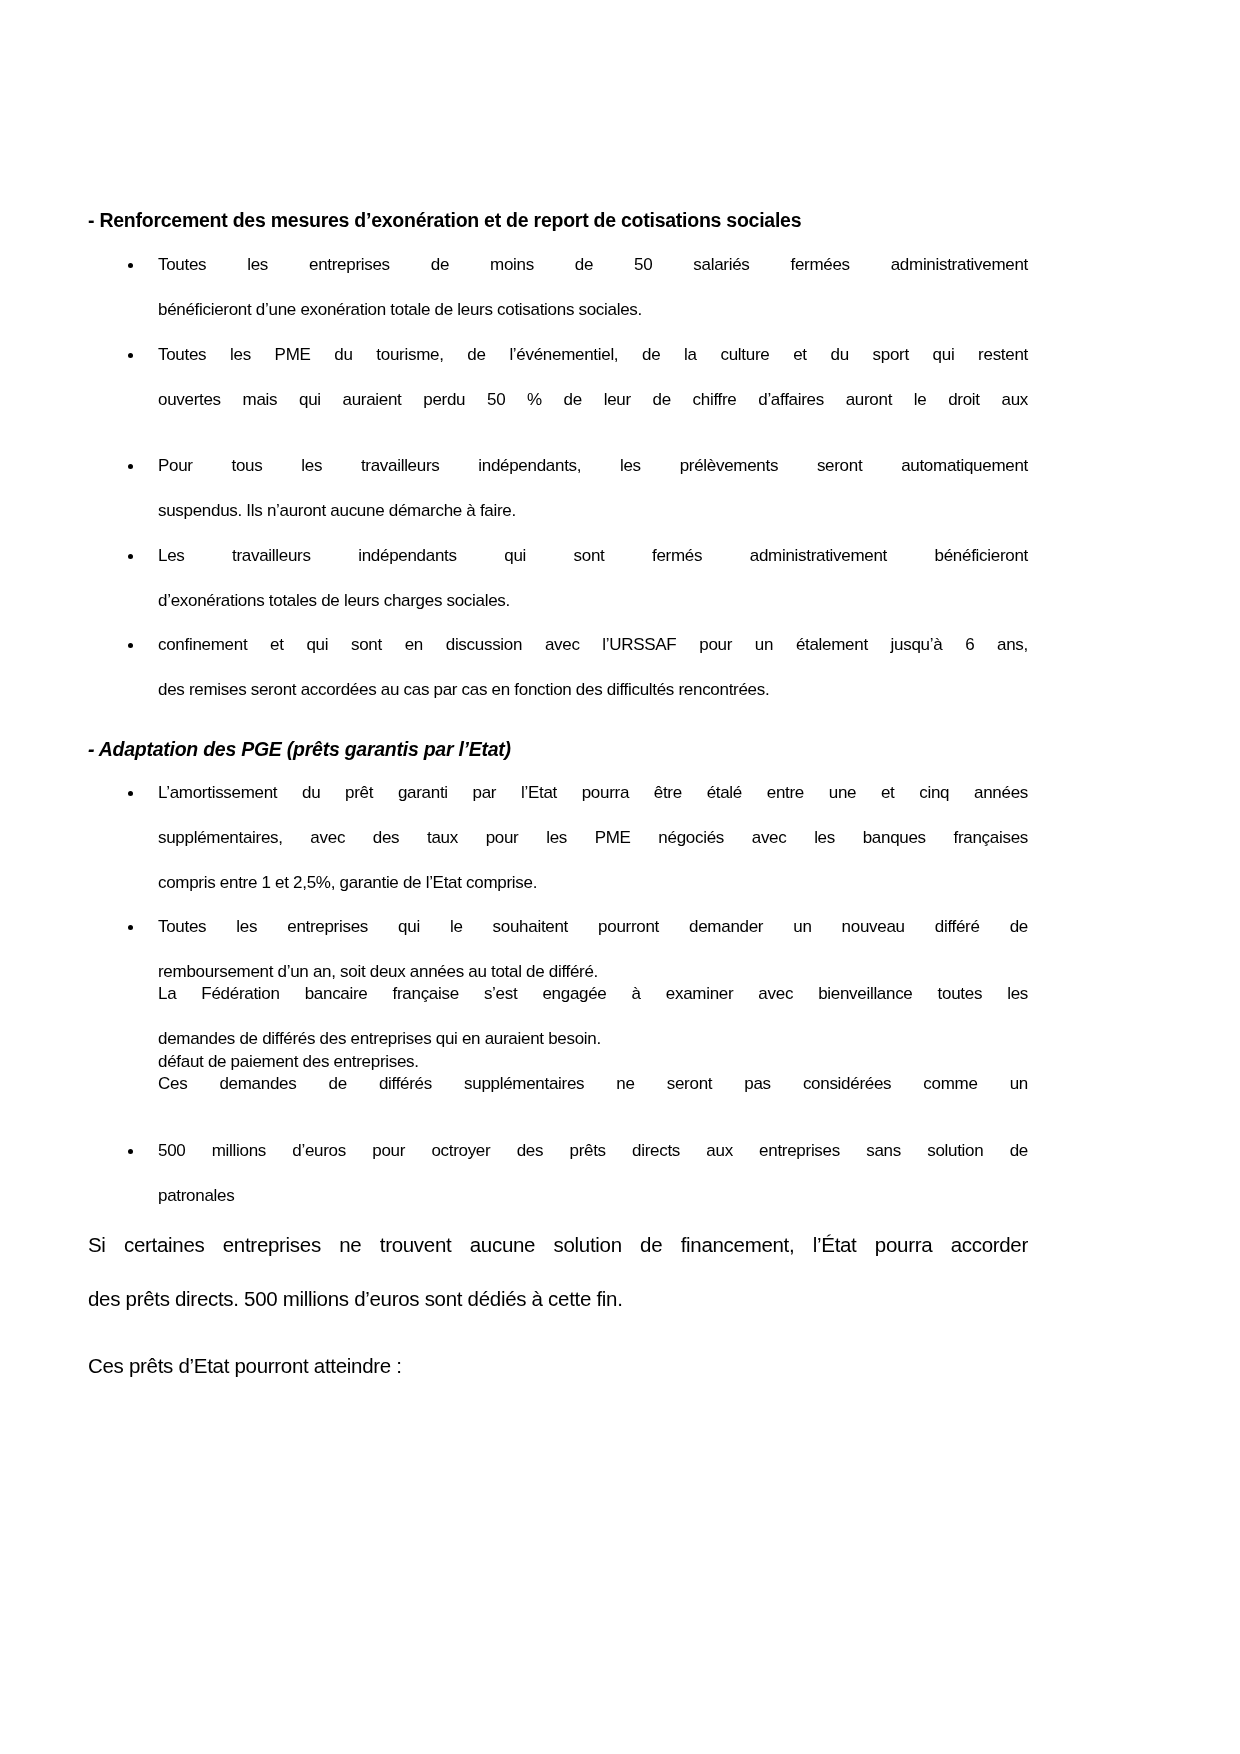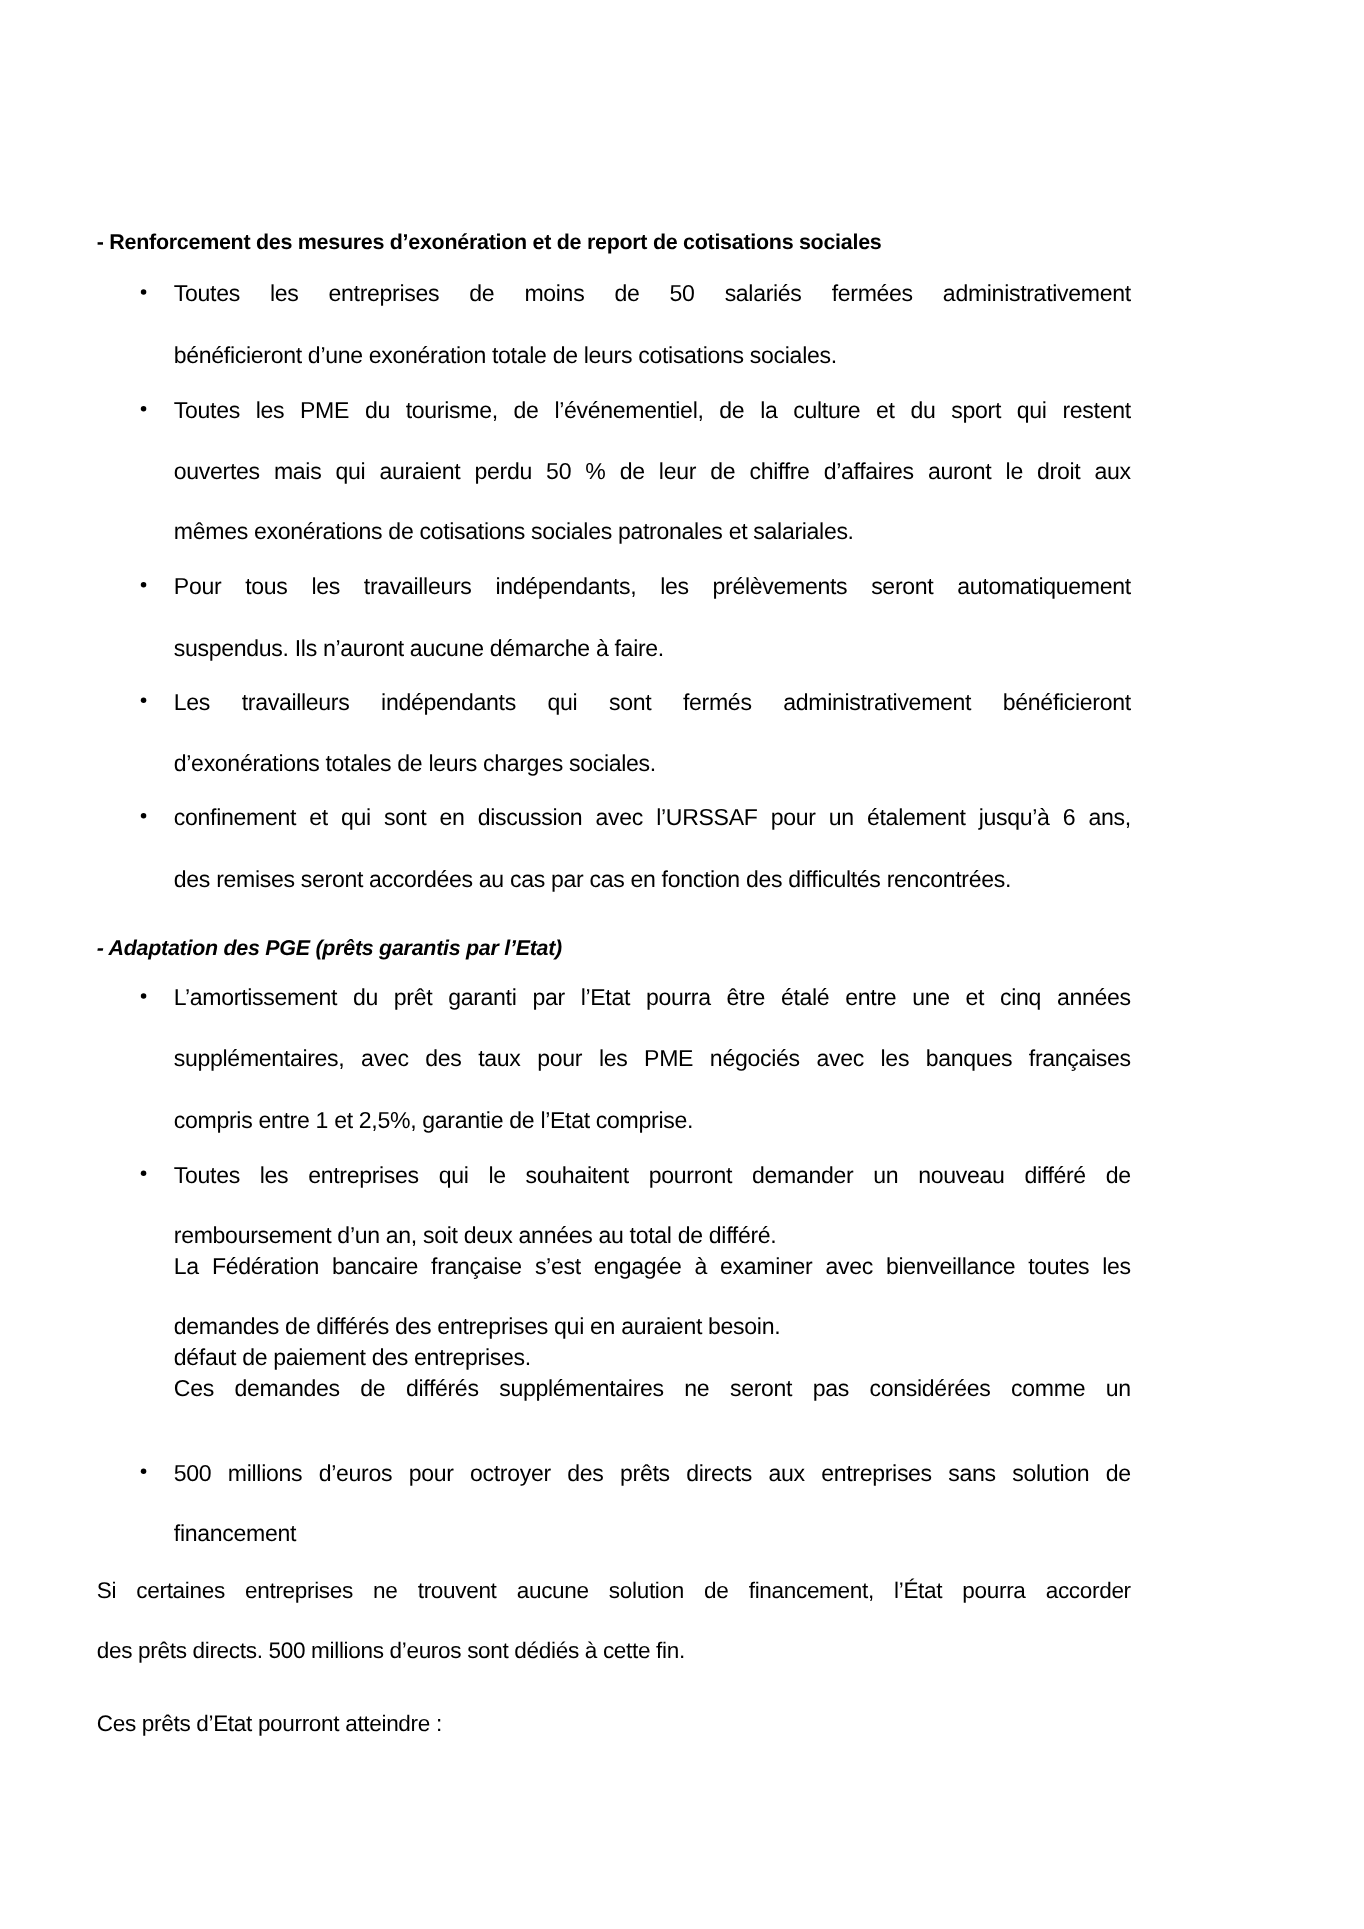--- a/index.html
+++ b/index.html
@@ -60,21 +60,21 @@
   ul.bullets > li .bullet-dot {
     position: absolute;
     left: 40px;
     top: 9px;
     width: 5px;
     height: 5px;
     border-radius: 50%;
     background: #000;
   }
   .bullet-text {
-    font-size: 21px;
+    font-size: 17px;
     line-height: 1.32;
     letter-spacing: -0.3px;
     text-align: justify;
     text-justify: inter-word;
     margin: 0;
   }
   
   .just::after {
     content: "";
     display: inline-block;
@@ -116,21 +116,20 @@
       <li>
         <span class="bullet-dot"></span>
         <p class="bullet-text just">Toutes les entreprises de moins de 50 salariés fermées administrativement</p>
         <p class="bullet-text">bénéficieront d’une exonération totale de leurs cotisations sociales.</p>
       </li>
 
       <li>
         <span class="bullet-dot"></span>
         <p class="bullet-text just">Toutes les PME du tourisme, de l’événementiel, de la culture et du sport qui restent</p>
         <p class="bullet-text just">ouvertes mais qui auraient perdu 50 % de leur de chiffre d’affaires auront le droit aux</p>
-        <p class="bullet-text">mêmes exonérations de cotisations sociales patronales et salariales.</p>
       </li>
 
       <li>
         <span class="bullet-dot"></span>
         <p class="bullet-text just">Pour tous les travailleurs indépendants, les prélèvements seront automatiquement</p>
         <p class="bullet-text">suspendus. Ils n’auront aucune démarche à faire.</p>
       </li>
 
       <li>
         <span class="bullet-dot"></span>
@@ -164,21 +163,21 @@
         <p class="bullet-text">remboursement d’un an, soit deux années au total de différé.</p>
         <p class="bullet-text just">La Fédération bancaire française s’est engagée à examiner avec bienveillance toutes les</p>
         <p class="bullet-text">demandes de différés des entreprises qui en auraient besoin.</p>
         <p class="bullet-text">défaut de paiement des entreprises.</p>
         <p class="bullet-text just">Ces demandes de différés supplémentaires ne seront pas considérées comme un</p>
       </li>
 
       <li>
         <span class="bullet-dot"></span>
         <p class="bullet-text just">500 millions d’euros pour octroyer des prêts directs aux entreprises sans solution de</p>
-        <p class="bullet-text">financement</p>
+        <p class="bullet-text">patronales</p>
       </li>
 
     </ul>
 
     <div class="para-block">
       <p class="para just">Si certaines entreprises ne trouvent aucune solution de financement, l’État pourra accorder</p>
       <p class="para">des prêts directs. 500 millions d’euros sont dédiés à cette fin.</p>
     </div>
 
     <div class="spacer-md"></div>

